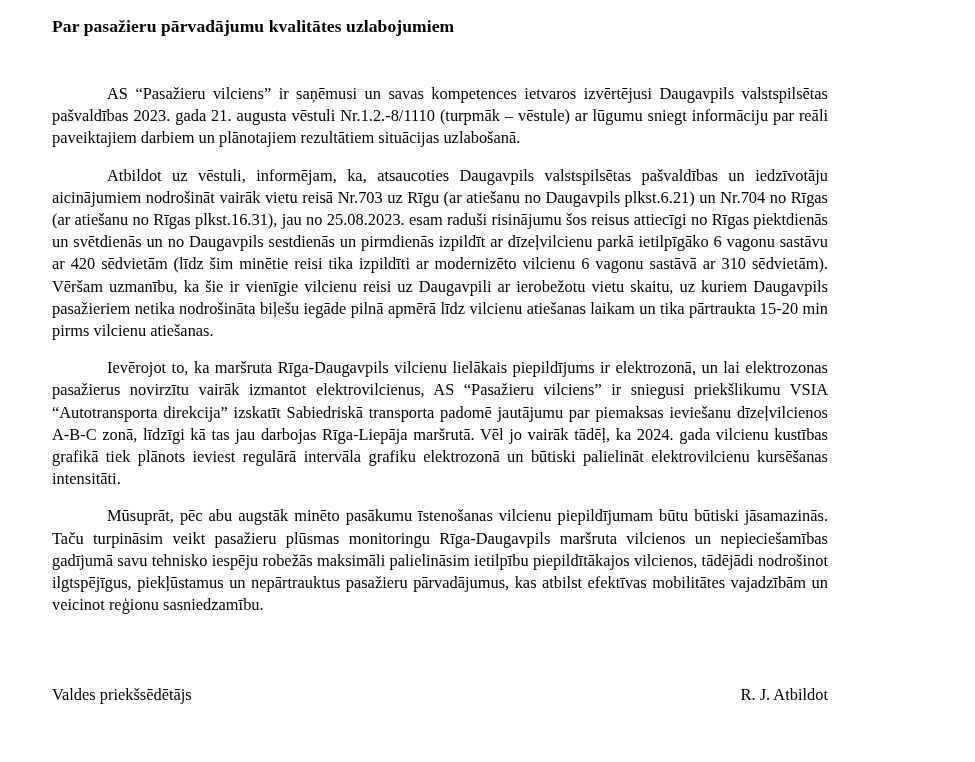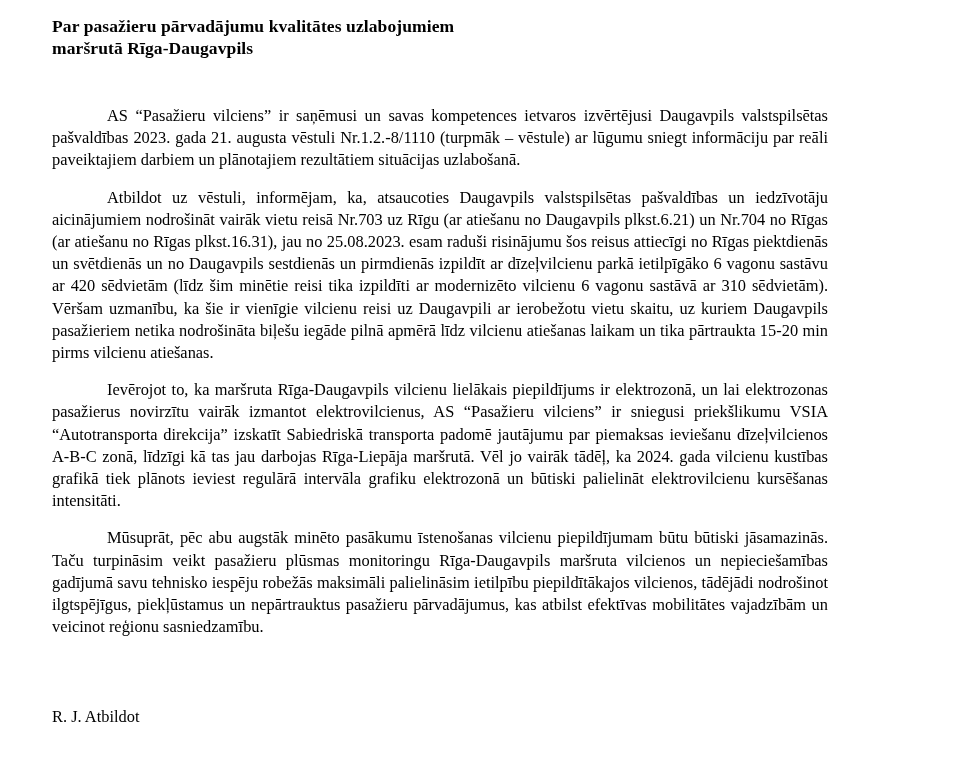--- a/index.html
+++ b/index.html
@@ -43,27 +43,27 @@
     margin-top: 68px;
   }
 </style>
 </head>
 <body>
 
 <div class="page">
 
   <div class="doc-title">
     <div>Par pasažieru pārvadājumu kvalitātes uzlabojumiem</div>
-    <div>maršrutā Rīga-Daugavpils</div>
   </div>
 
   <div class="body-text">
     <p class="para">AS “Pasažieru vilciens” ir saņēmusi un savas kompetences ietvaros izvērtējusi Daugavpils valstspilsētas pašvaldības 2023. gada 21. augusta vēstuli Nr.1.2.-8/1110 (turpmāk – vēstule) ar lūgumu sniegt informāciju par reāli paveiktajiem darbiem un plānotajiem rezultātiem situācijas uzlabošanā.</p>
     <p class="para">Atbildot uz vēstuli, informējam, ka, atsaucoties Daugavpils valstspilsētas pašvaldības un iedzīvotāju aicinājumiem nodrošināt vairāk vietu reisā Nr.703 uz Rīgu (ar atiešanu no Daugavpils plkst.6.21) un Nr.704 no Rīgas (ar atiešanu no Rīgas plkst.16.31), jau no 25.08.2023. esam raduši risinājumu šos reisus attiecīgi no Rīgas piektdienās un svētdienās un no Daugavpils sestdienās un pirmdienās izpildīt ar dīzeļvilcienu parkā ietilpīgāko 6 vagonu sastāvu ar 420 sēdvietām (līdz šim minētie reisi tika izpildīti ar modernizēto vilcienu 6 vagonu sastāvā ar 310 sēdvietām). Vēršam uzmanību, ka šie ir vienīgie vilcienu reisi uz Daugavpili ar ierobežotu vietu skaitu, uz kuriem Daugavpils pasažieriem netika nodrošināta biļešu iegāde pilnā apmērā līdz vilcienu atiešanas laikam un tika pārtraukta 15-20 min pirms vilcienu atiešanas.</p>
     <p class="para">Ievērojot to, ka maršruta Rīga-Daugavpils vilcienu lielākais piepildījums ir elektrozonā, un lai elektrozonas pasažierus novirzītu vairāk izmantot elektrovilcienus, AS “Pasažieru vilciens” ir sniegusi priekšlikumu VSIA “Autotransporta direkcija” izskatīt Sabiedriskā transporta padomē jautājumu par piemaksas ieviešanu dīzeļvilcienos A-B-C zonā, līdzīgi kā tas jau darbojas Rīga-Liepāja maršrutā. Vēl jo vairāk tādēļ, ka 2024. gada vilcienu kustības grafikā tiek plānots ieviest regulārā intervāla grafiku elektrozonā un būtiski palielināt elektrovilcienu kursēšanas intensitāti.</p>
     <p class="para">Mūsuprāt, pēc abu augstāk minēto pasākumu īstenošanas vilcienu piepildījumam būtu būtiski jāsamazinās. Taču turpināsim veikt pasažieru plūsmas monitoringu Rīga-Daugavpils maršruta vilcienos un nepieciešamības gadījumā savu tehnisko iespēju robežās maksimāli palielināsim ietilpību piepildītākajos vilcienos, tādējādi nodrošinot ilgtspējīgus, piekļūstamus un nepārtrauktus pasažieru pārvadājumus, kas atbilst efektīvas mobilitātes vajadzībām un veicinot reģionu sasniedzamību.</p>
   </div>
 
   <div class="signature">
+    <span>Valdes priekšsēdētājs</span>
     <span>R. J. Atbildot</span>
   </div>
 
 </div>
 
 </body></html>

